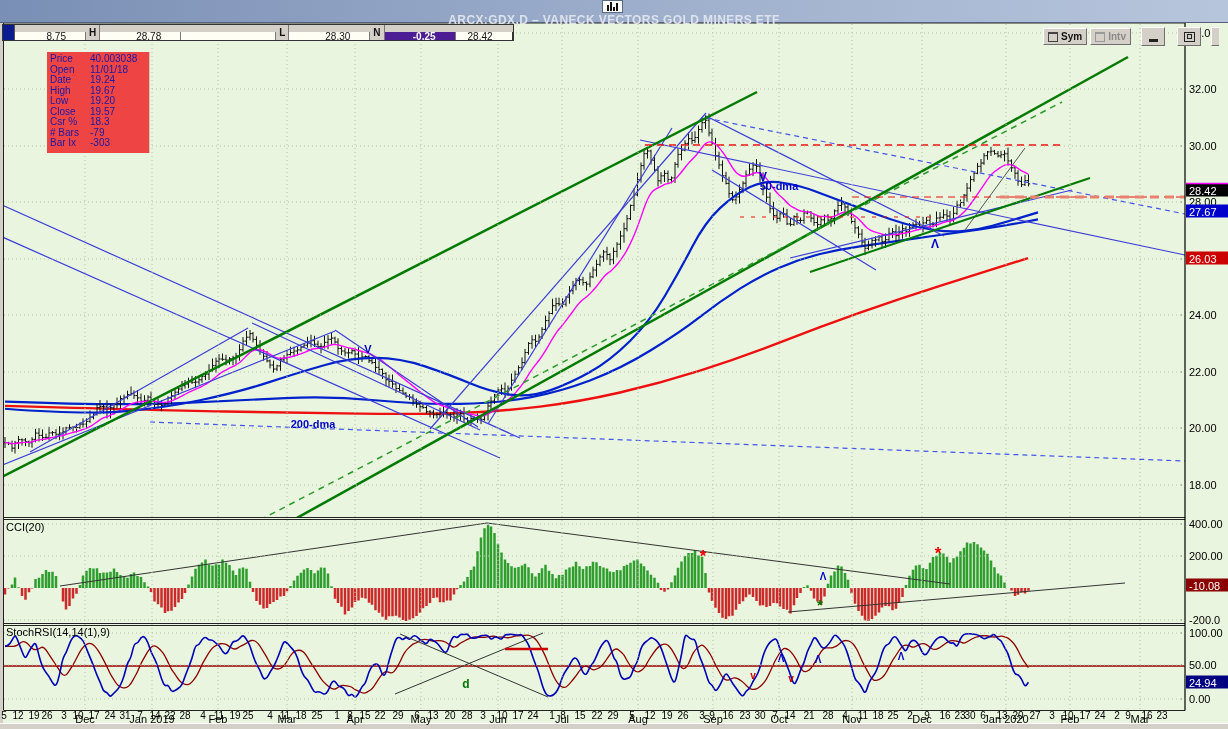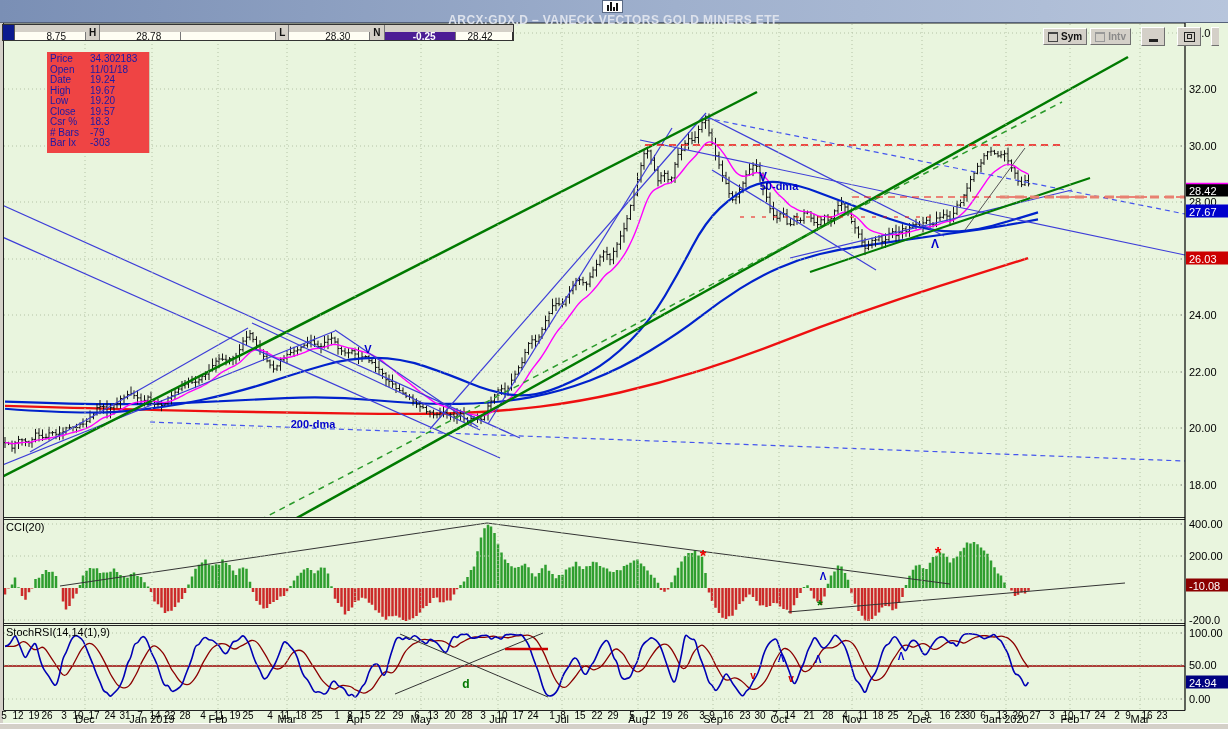--- a/index.html
+++ b/index.html
@@ -339,21 +339,21 @@
     <span class="q-label">L</span>
     <span class="q-field w46">28.30</span>
     <span class="q-label">N</span>
     <span class="q-field neg w38">-0.25</span>
     <span class="q-field q-clip">28.42</span>
   </div>
 
   <div class="data-panel">
       <div class="dp-row">
         <span class="dp-l">Price</span>
-        <span>34.302183</span>
+        <span>40.003038</span>
       </div>
       <div class="dp-row">
         <span class="dp-l">Open</span>
         <span>11/01/18</span>
       </div>
       <div class="dp-row">
         <span class="dp-l">Date</span>
         <span>19.24</span>
       </div>
       <div class="dp-row">

